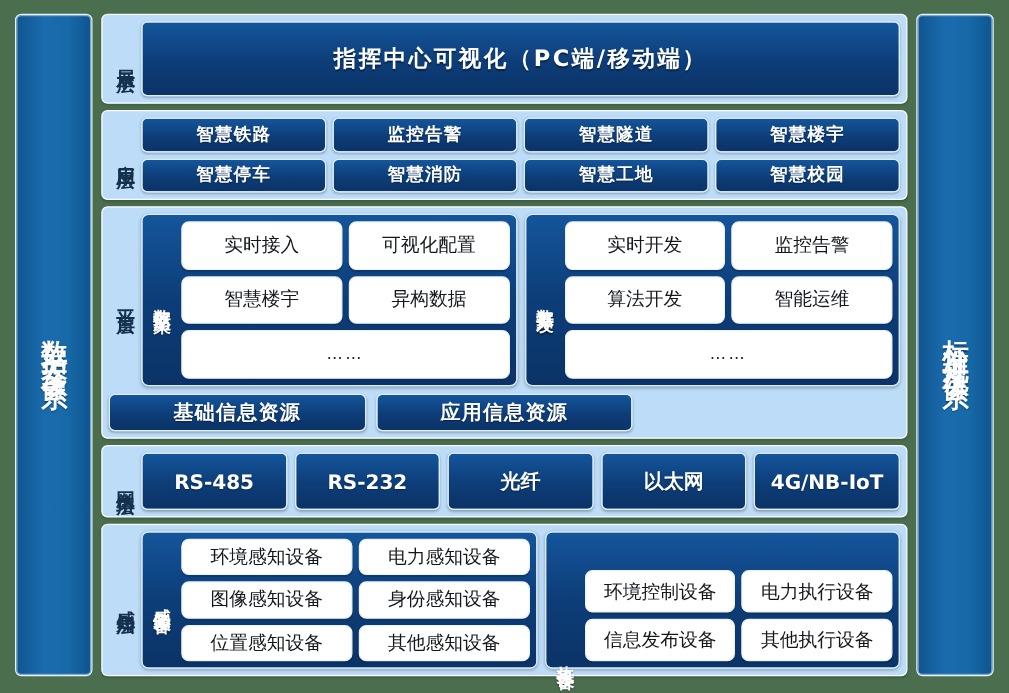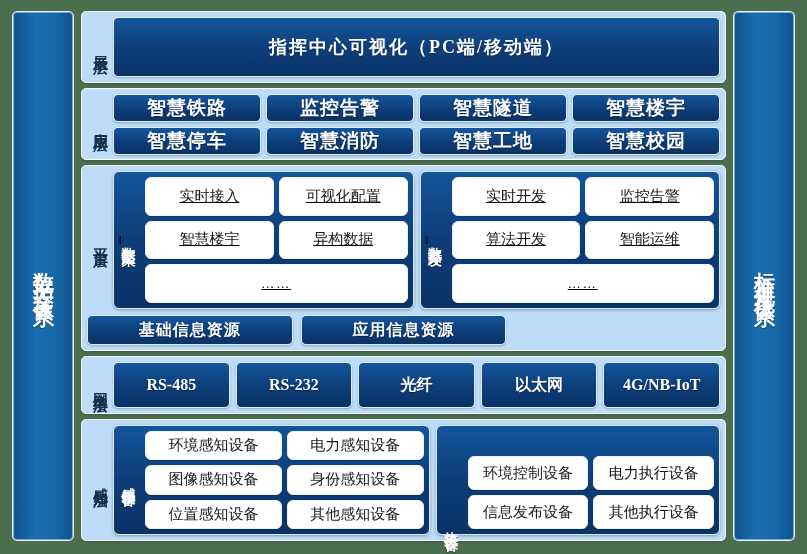--- a/index.html
+++ b/index.html
@@ -92,21 +92,20 @@
     font-weight:700;
     display:flex;
     align-items:center;
     justify-content:center;
     text-align:center;
     letter-spacing:1px;
     text-shadow:0 1px 1px rgba(0,0,0,.4);
     box-shadow:0 1px 2px rgba(0,0,0,.25);
     box-sizing:border-box;
     min-width:0;
-    font-family:Liberation Serif, serif;
   }
 
   
   #presentation-layer{height:72px;}
   #presentation-layer .layer-body{align-items:stretch;}
   .banner{
     flex:1 1 auto;
     font-size:18px;
     letter-spacing:2px;
   }
@@ -114,40 +113,39 @@
   
   #application-layer{height:72px;}
   .app-grid{
     flex:1 1 auto;
     display:grid;
     grid-template-columns:repeat(4,1fr);
     grid-template-rows:1fr 1fr;
     gap:5px;
     min-width:0;
   }
-  .app-grid .chip{font-size:19px;letter-spacing:1px;}
+  .app-grid .chip{font-size:14px;letter-spacing:1px;}
 
   
   #platform-layer{
     flex:1 1 auto;
     flex-direction:column;
     min-height:0;
   }
   .platform-row{
     display:flex;
     flex:1 1 auto;
     min-height:0;
     align-items:stretch;
   }
   .platform-main{
     flex:1 1 auto;
     display:flex;
     gap:6px;
     min-width:0;
-    text-decoration:underline;
   }
   .module{
     flex:1 1 0;
     background:linear-gradient(180deg,#14559b 0%,#0d3d78 50%,#0b3367 100%);
     border-radius:6px;
     border:1px solid #d9ebfa;
     box-shadow:0 1px 3px rgba(0,0,0,.3);
     display:flex;
     padding:5px;
     gap:6px;

